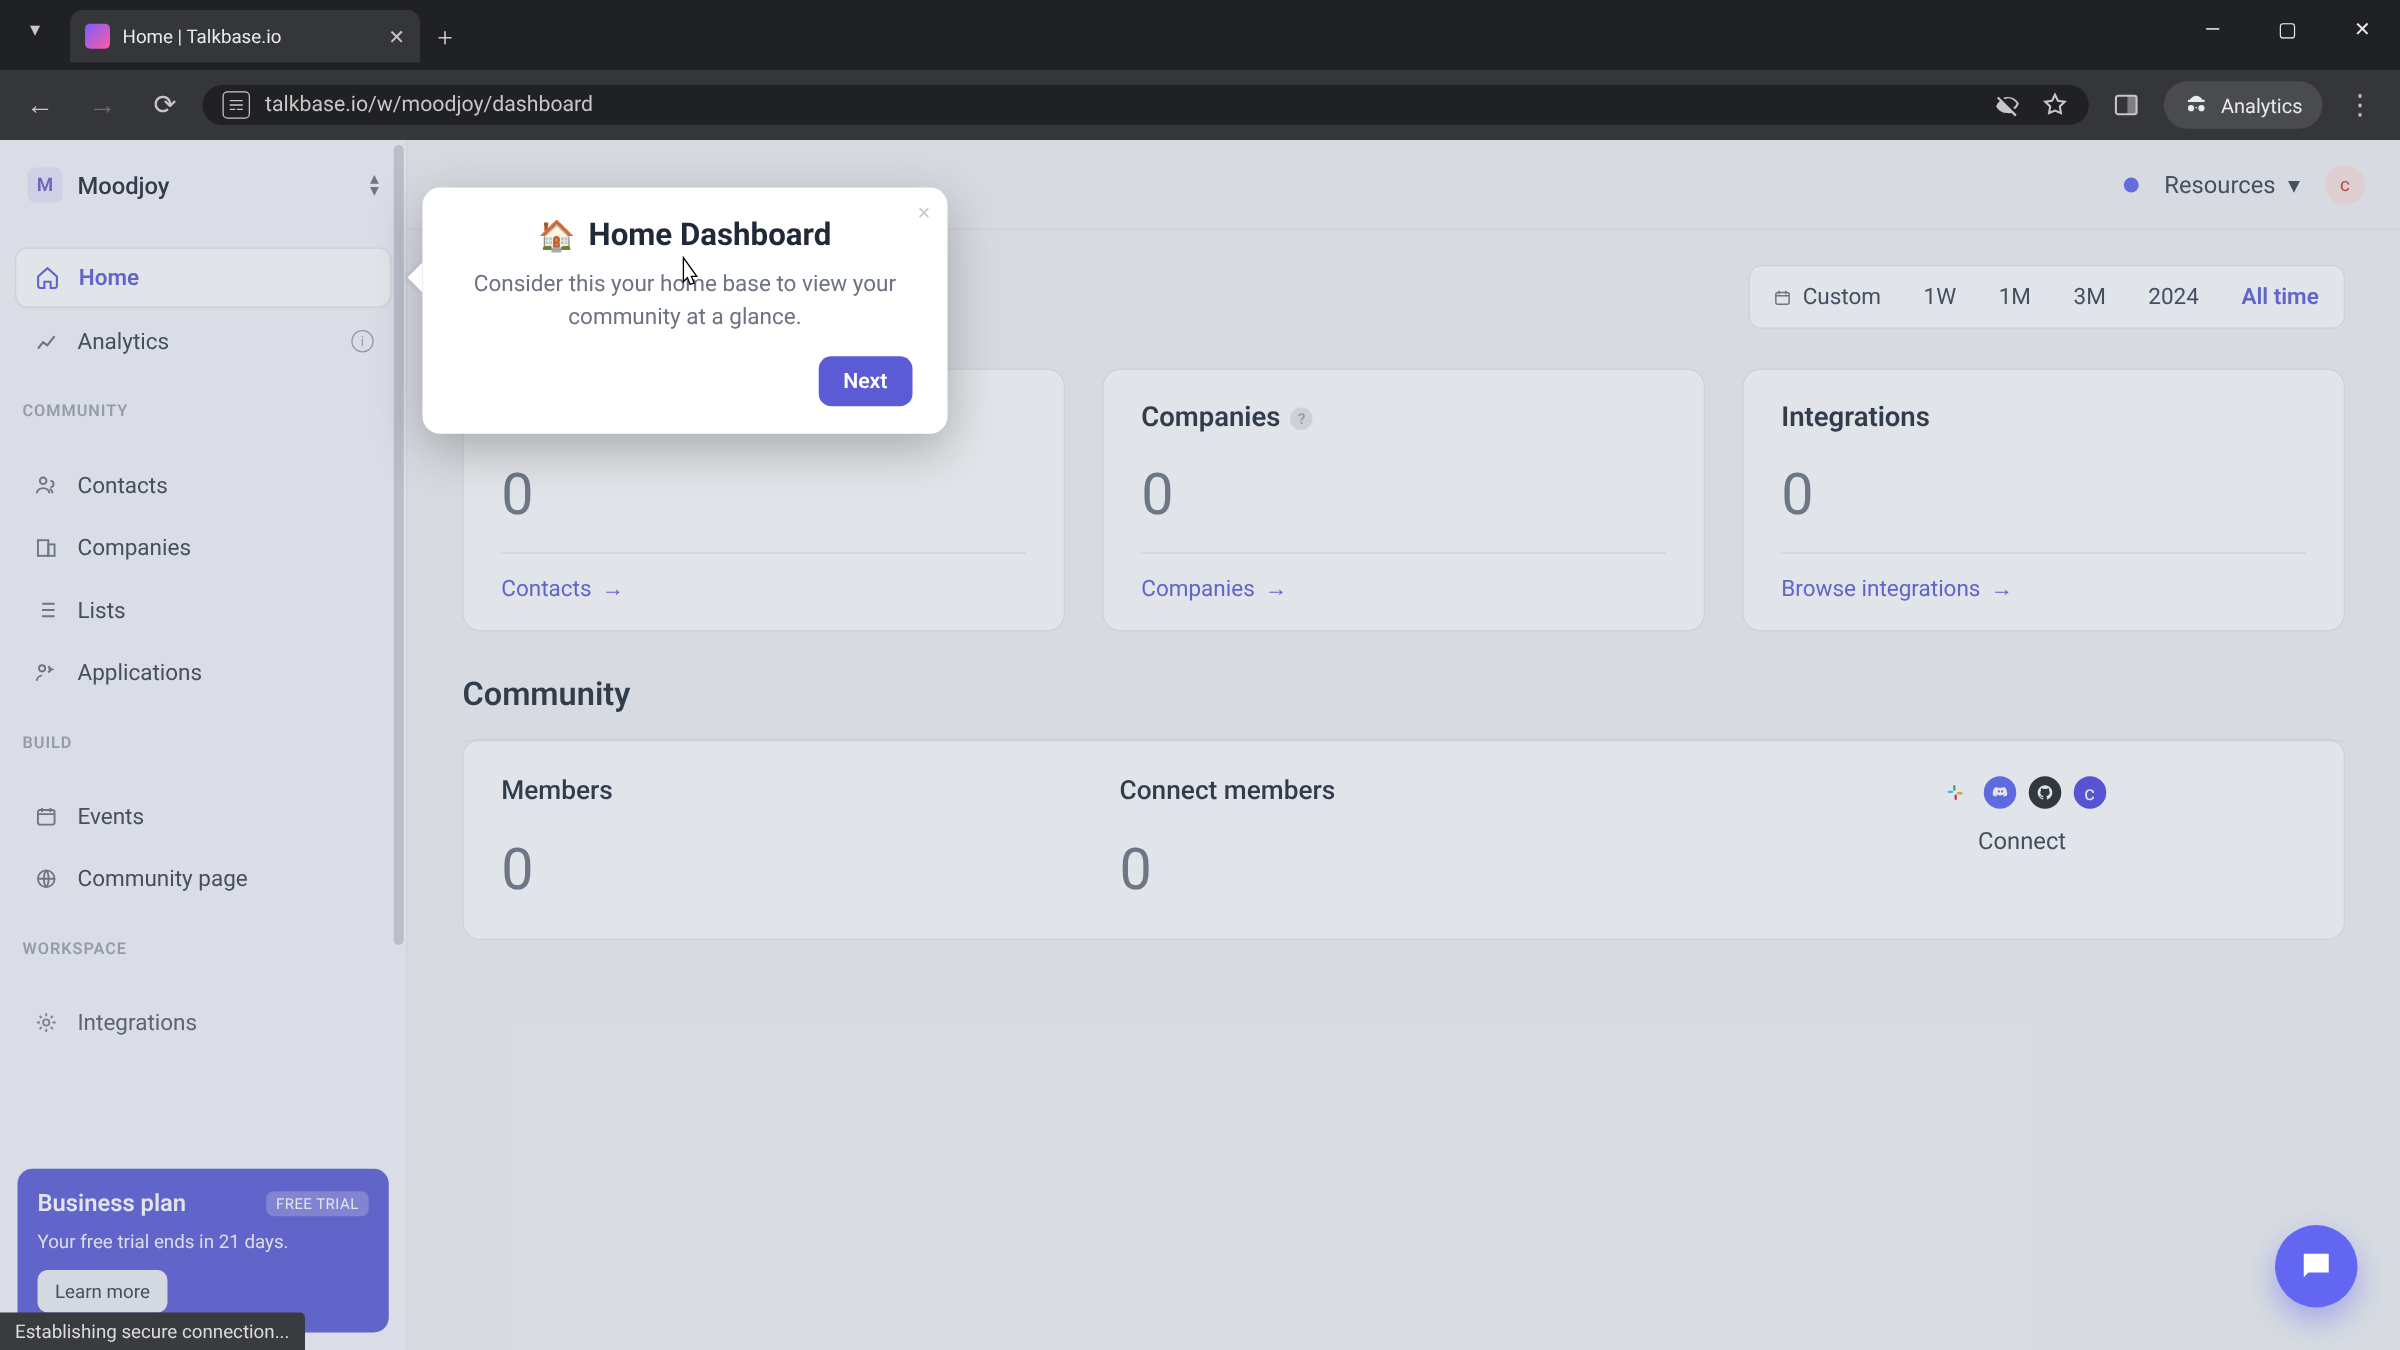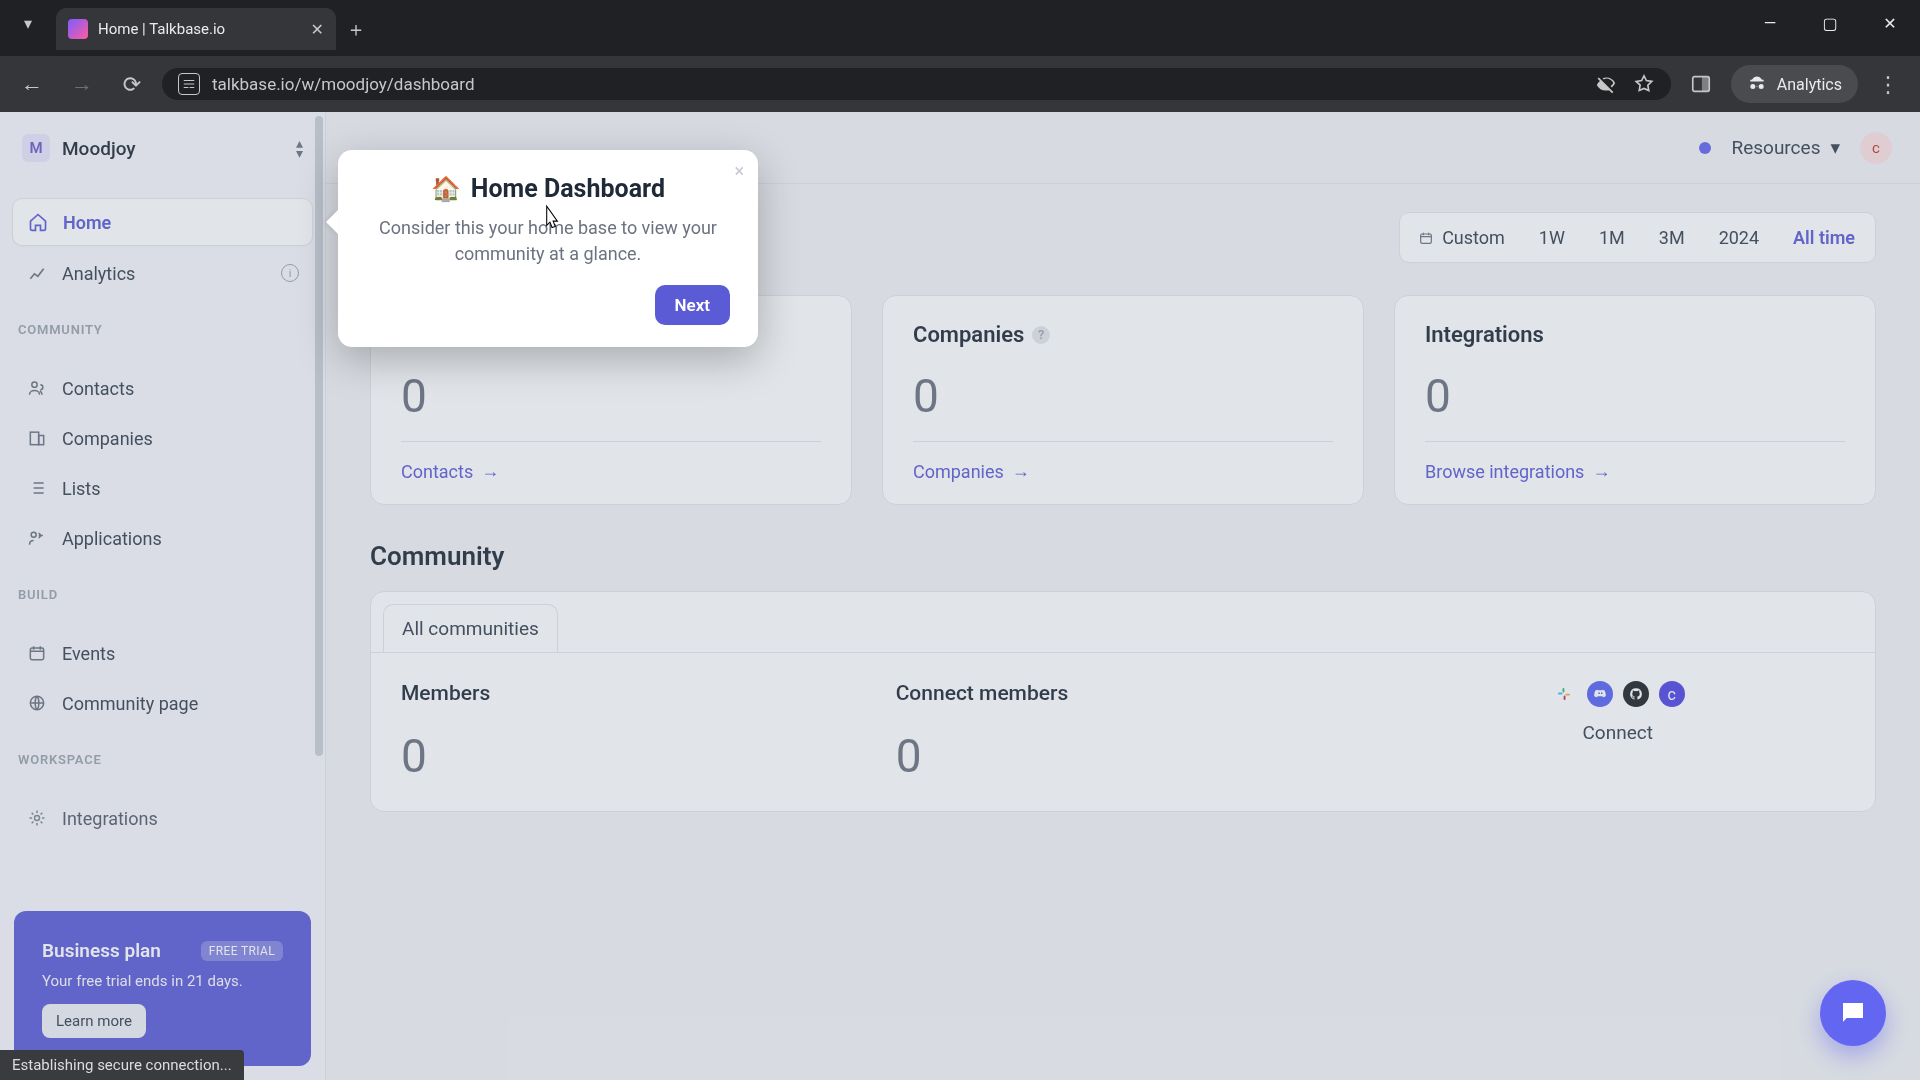--- a/index.html
+++ b/index.html
@@ -35,21 +35,21 @@
   .ws-name { font-size:19px; color:#1f2937; font-weight:500;text-align:right; }
   .ws-caret { margin-left:auto; color:#6b7280; font-size:14px; line-height:10px; display:flex; flex-direction:column; }
 
   .nav-list { margin-top:28px; display:flex; flex-direction:column; gap:4px; }
   .nav-item { display:flex; align-items:center; gap:14px; padding:12px 14px; border-radius:10px; color:#374151; font-size:18px; }
   .nav-item.active { background:#ffffff; color:#5b5bd6; border:1px solid #e5e7eb; box-shadow:0 1px 2px rgba(0,0,0,0.04); font-weight:600; }
   .nav-item .sicon { width:22px; height:22px; display:flex; align-items:center; justify-content:center; }
   .nav-item .info-dot { margin-left:auto; width:18px; height:18px; border:1.5px solid #9ca3af; border-radius:50%; color:#9ca3af; font-size:11px; display:flex; align-items:center; justify-content:center; }
   .section-label { font-size:13px; letter-spacing:0.06em; color:#9ca3af; font-weight:600; margin:26px 6px 10px; text-transform:uppercase; }
 
-  .trial-card { position:absolute; left:14px; right:14px; bottom:14px; background:#5b5bd6; color:#fff; border-radius:12px; padding:28px; }
+  .trial-card { position:absolute; left:14px; right:14px; bottom:14px; background:#5b5bd6; color:#fff; border-radius:12px; padding:16px; }
   .trial-top { display:flex; align-items:center; justify-content:space-between; }
   .trial-title { font-size:19px; font-weight:600; }
   .trial-badge { font-size:12px; background:rgba(255,255,255,0.25); border-radius:6px; padding:3px 8px; letter-spacing:0.03em; }
   .trial-sub { font-size:15px; margin-top:10px; opacity:0.95; }
   .trial-btn { margin-top:14px; background:#eef0f6; color:#374151; border:none; border-radius:8px; padding:8px 14px; font-size:15px; display:inline-block; }
 
   .scroll-track { position:absolute; right:2px; top:2px; bottom:2px; width:8px; }
   .scroll-thumb { position:absolute; right:0; top:2px; width:8px; height:640px; background:#cbd0d8; border-radius:4px; }
 
   .main { flex:1; padding:0; overflow:hidden; position:relative; }
@@ -346,23 +346,20 @@
             <div class="stat-link">
                 <span>Browse integrations</span>
                 <span>→</span>
               </div>
           </div>
         </div>
 
         <div class="section-title">Community</div>
 
         <div class="community-card">
-          <div class="tabs">
-            <div class="tab-chip">All communities</div>
-          </div>
           <div class="cc-body">
             <div>
               <div class="metric-label">Members</div>
               <div class="metric-value">0</div>
             </div>
             <div>
               <div class="metric-label">Connect members</div>
               <div class="metric-value">0</div>
             </div>
             <div class="connect-col">

